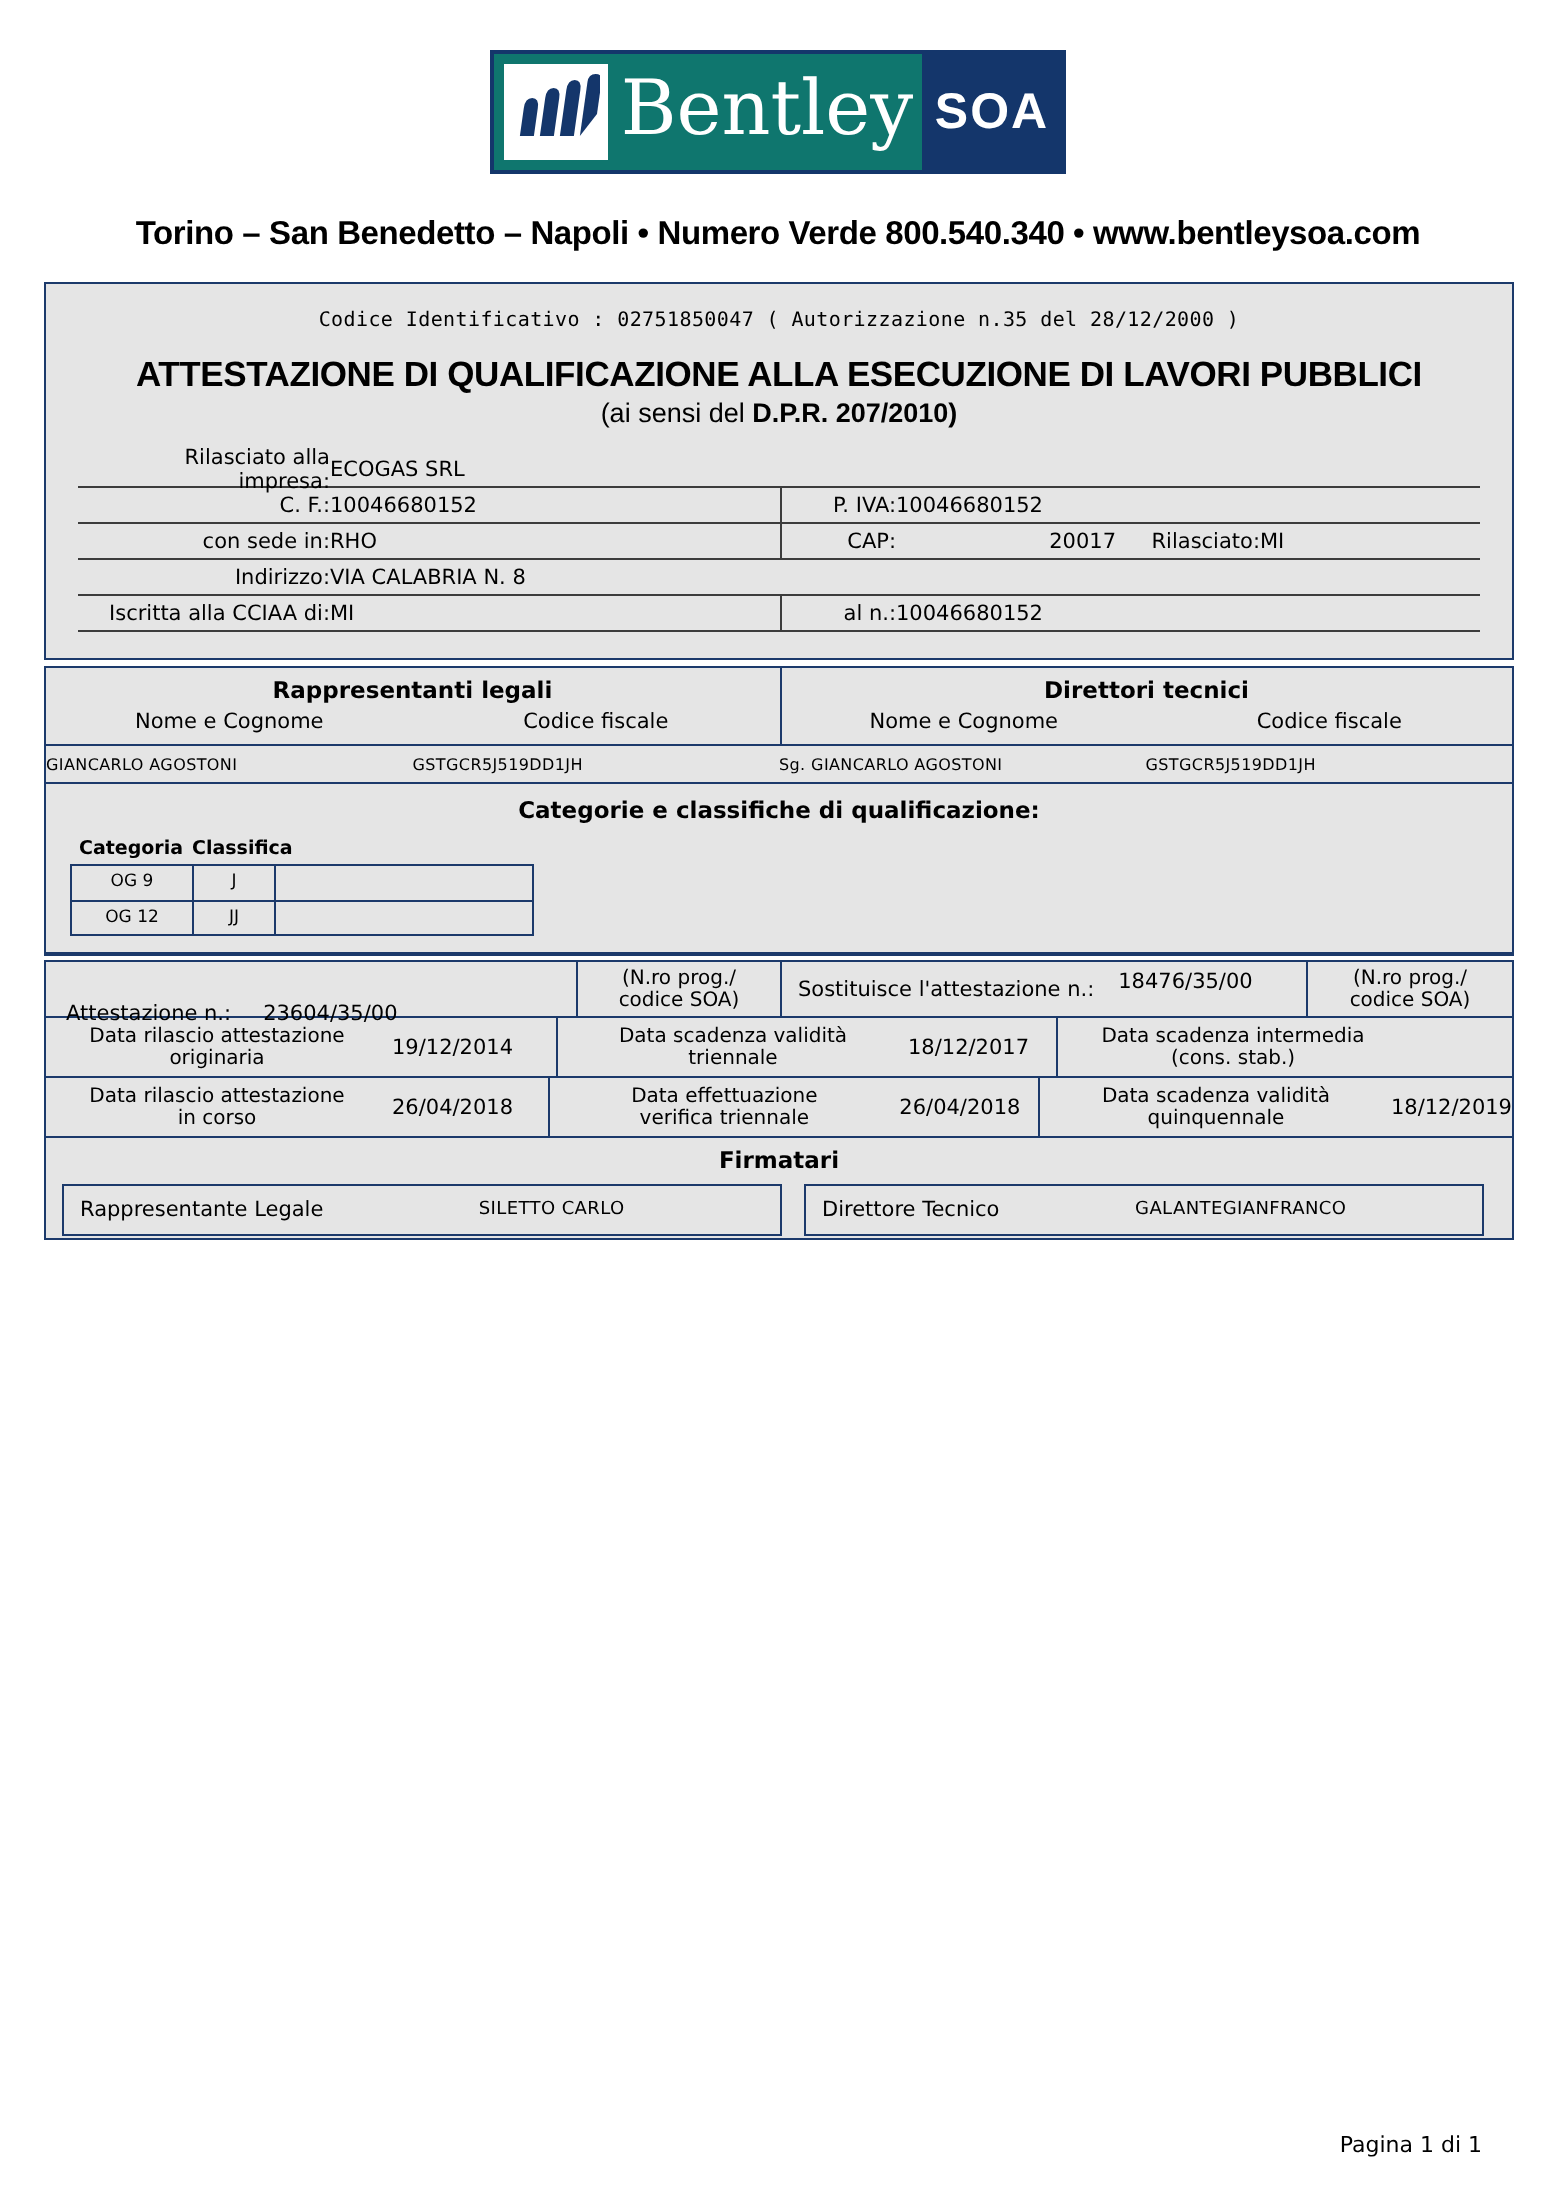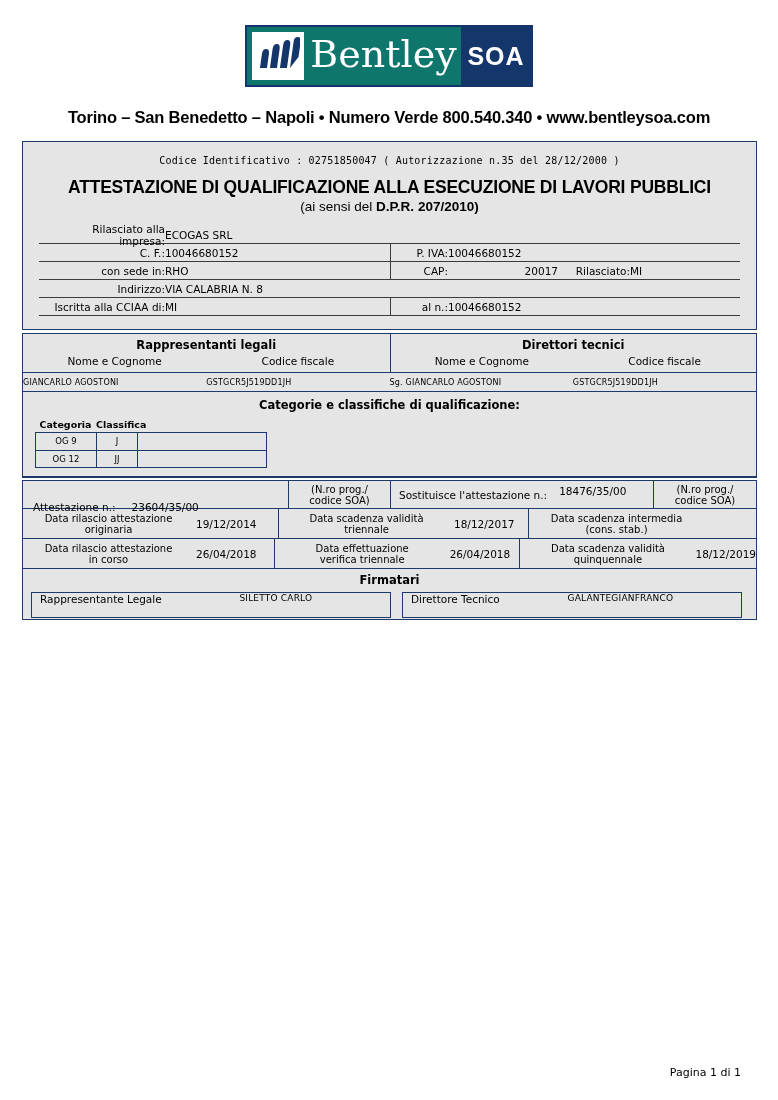--- a/index.html
+++ b/index.html
@@ -78,21 +78,21 @@
 
   .att-row { display:flex; height:30px; border-bottom:1px solid #1c3a6b; font-size:10.5px; }
   .att-row .c1 { width:255px; display:flex; align-items:center; padding-left:8px; }
   .att-row .c2 { width:251px; display:flex; align-items:center; padding-left:10px; border-left:1px solid #1c3a6b; border-right:1px solid #1c3a6b; }
   .att-row .c3 { flex:1; display:flex; align-items:center; padding-left:10px; }
   .dlabel { width:155px; text-align:center; font-size:10px; line-height:11px; }
   .dval { margin-left:10px; font-size:10.5px; }
 
   .firmatari-title { text-align:center; font-weight:bold; font-size:11.5px; padding-top:4px; }
   .sig-row { display:flex; margin:5px 14px 0 8px; justify-content:space-between; }
-  .sig-box { border:1px solid #1c3a6b; height:26px; display:flex; font-size:10.5px; }
+  .sig-box { border:1px solid #1c3a6b; height:26px; display:flex; align-items:center; font-size:10.5px; }
   .sig-box .sl { padding-left:8px; white-space:nowrap; }
   .sig-box .sv { flex:1; text-align:center; font-size:9px; letter-spacing:0.2px; }
   .sig-left { width:360px; }
   .sig-right { width:340px; }
 
   .page-footer { position:absolute; top:1066px; right:37px; font-size:11px; }
 </style>
 </head>
 <body>
 

